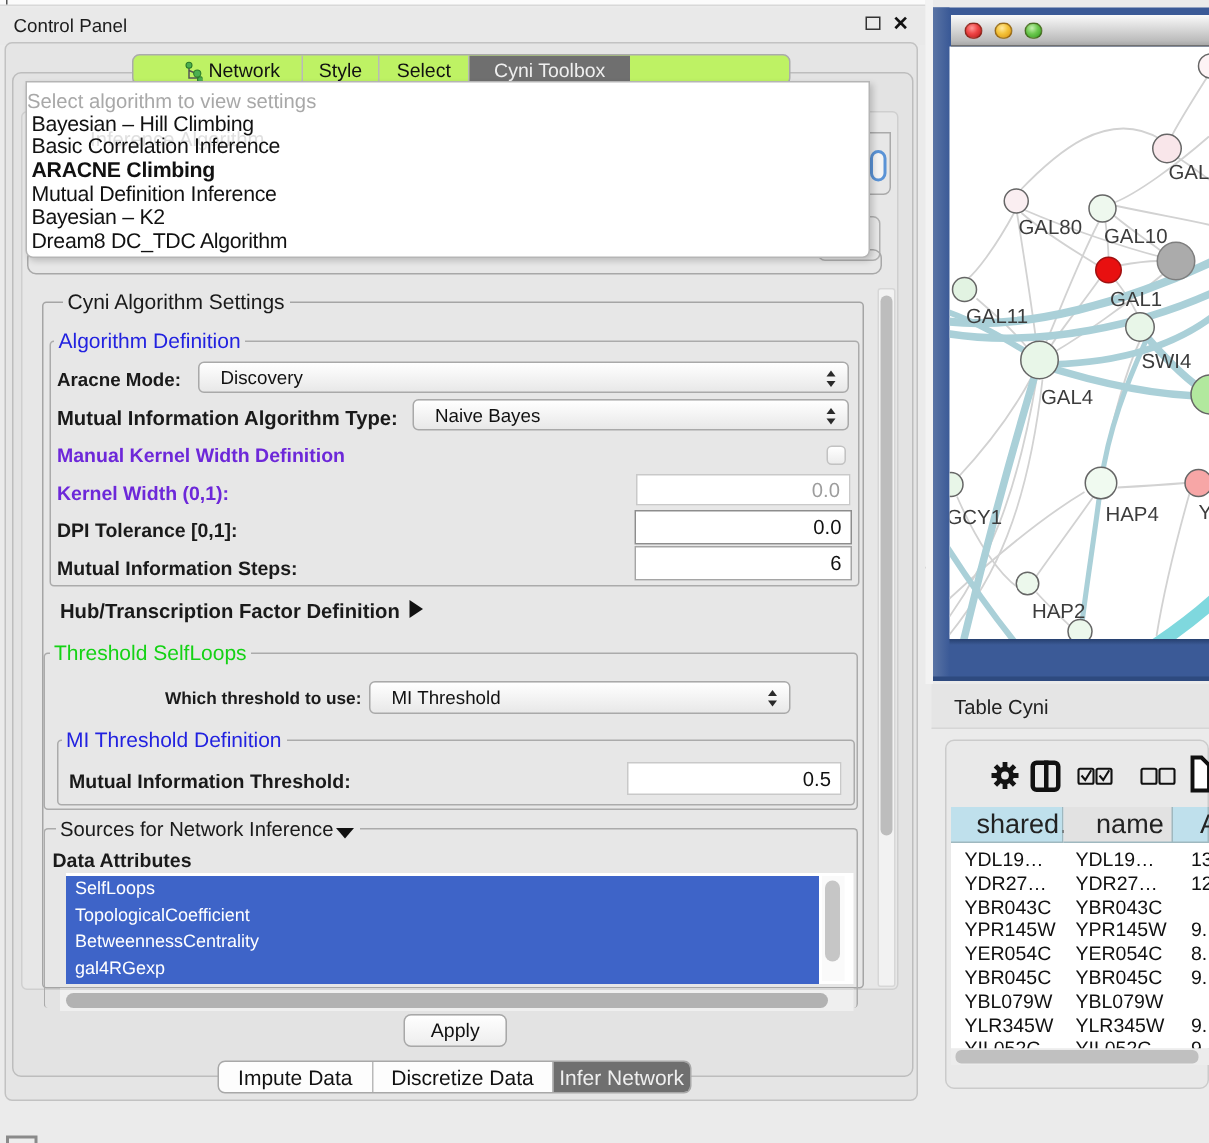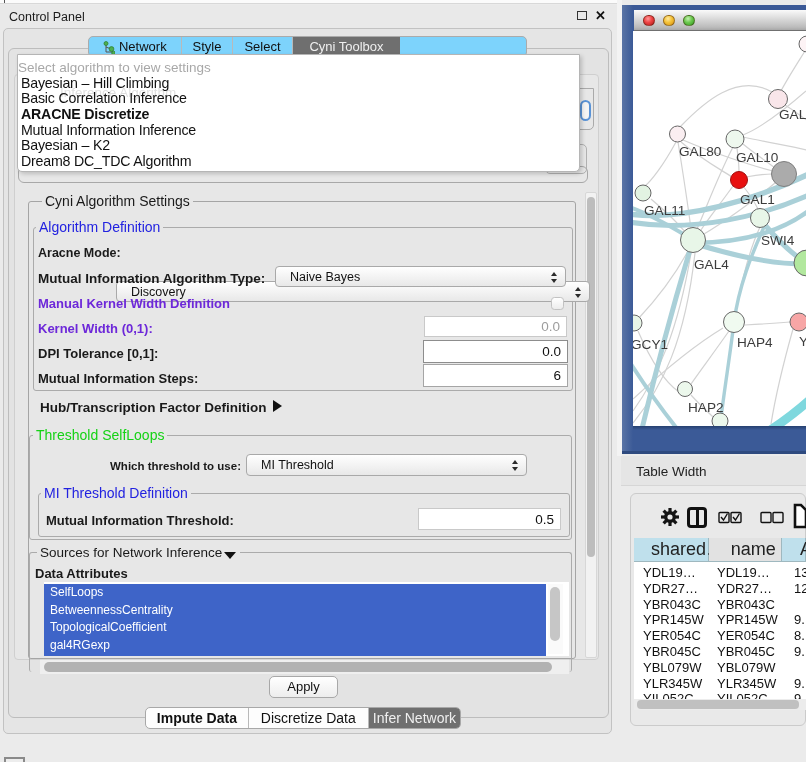--- a/index.html
+++ b/index.html
@@ -15,23 +15,23 @@
 #cp-title { left:9px; top:10px; font-size:12.5px; color:#1c1c1c; }
 #cp-float { left:577px; top:11px; width:10px; height:9px; border:1.5px solid #333; }
 #cp-close { left:595px; top:8px; font-size:13px; color:#111; font-weight:bold; }
 #cp-win { left:3px; top:28px; width:609px; height:706px; background:#e5e5e5;
   border:1px solid #c2c2c2; border-radius:5px; }
 #tabpane { left:8px; top:48px; width:601px; height:670px; background:#e3e3e3;
   border:1px solid #bdbdbd; border-radius:6px; }
 #innerpane { left:14px; top:74px; width:584.5px; height:586px; background:#e7e7e7;
   border:1px solid #cfcfcf; border-radius:4px; }
 
-#toptabs { left:88px; top:36px; width:439px; height:21px; display:flex; background:#7dd3fc;
+#toptabs { left:88px; top:36px; width:439px; height:21px; display:flex; background:#bef264;
   border:1px solid #ababab; border-radius:5px; overflow:hidden; font-size:13px;
-  color:#111; }
+  color:#111;padding-left:20px; }
 .seg { height:21px; line-height:20px; border-right:1px solid #b9b9b9; white-space:nowrap; text-align:center; }
 .seg:last-child { border-right:none; }
 .seg.sel { background:#6f6f6f; color:#efefef; }
 
 #vsb { left:585px; top:192px; width:12px; height:466px; background:#f2f2f2; border:1px solid #d7d7d7; border-radius:2px;}
 #vsb .thumb { position:absolute; left:1px; top:4px; width:8px; height:360px; background:#bdbdbd; border-radius:4px; }
 fieldset { border:1px solid #ababab; border-radius:3px; position:absolute; }
 fieldset legend { font-size:14px; padding:0 3px; margin-left:4px; }
 .lbl { position:absolute; font-size:12.5px; font-weight:bold; color:#1a1a1a; white-space:nowrap; }
 .lbl.gray { color:#6d28d9; }
@@ -119,21 +119,21 @@
     <legend style="color:#1a1a1a; margin-left:13px;">Cyni Algorithm Settings</legend>
   </fieldset>
   <div id="vsb" class="abs">
       <div class="thumb"></div>
     </div>
 
   <fieldset style="left:33px; top:219px; width:539.5px; height:172px;">
     <legend style="color:#2222e0; margin-left:2px;">Algorithm Definition</legend>
   </fieldset>
   <div class="lbl" style="left:38px; top:246px;">Aracne Mode:</div>
-  <div class="combo" style="left:116px; top:241px; width:474px; height:21px;margin-top:40px;">
+  <div class="combo" style="left:132px; top:241px; width:434px; height:21px;">
       <span class="ctext">Discovery</span>
       <span class="arr">
         <i class="up"></i>
         <i class="dn"></i>
       </span>
     </div>
   <div class="lbl" style="left:38px; top:271px; font-size:13.5px;">Mutual Information Algorithm Type:</div>
   <div class="combo" style="left:275px; top:266px; width:291px; height:21px;">
       <span class="ctext">Naive Bayes</span>
       <span class="arr">
@@ -171,49 +171,49 @@
   <div class="field" style="left:418px; top:508px; width:143px; height:22px;">0.5</div>
 
   <fieldset style="left:29px; top:545px; width:543px; height:127px; border-bottom:none;">
     <legend style="color:#1a1a1a; font-size:13.5px; margin-left:7px;">Sources for Network Inference &nbsp;&nbsp;&nbsp;</legend>
   </fieldset>
   <div class="abs" style="left:224px; top:551.5px; width:0; height:0; border-top:7.5px solid #111; border-left:6.5px solid transparent; border-right:6.5px solid transparent;"></div>
   <div class="lbl" style="left:35px; top:566px; font-size:13px;">Data Attributes</div>
   <div id="attrlist" class="abs">
     <div id="attrsel">
       <div>SelfLoops</div>
+      <div>TopologicalCoefficient</div>
       <div>BetweennessCentrality</div>
-      <div>TopologicalCoefficient</div>
       <div>gal4RGexp</div>
     </div>
     <div id="attrvsb">
         <div class="thumb"></div>
       </div>
   </div>
   <div id="hscroll" class="abs">
       <div class="thumb"></div>
     </div>
   <div id="applybtn" class="abs">Apply</div>
   <div id="bottabs" class="abs">
-    <div class="seg" style="width:106px;font-weight:bold;">Impute Data</div>
+    <div class="seg" style="width:106px;">Impute Data</div>
     <div class="seg" style="width:124px;">Discretize Data</div>
     <div class="seg sel" style="width:94px;">Infer Network</div>
   </div>
   <div id="sq-icon" class="abs"></div>
   <svg class="abs" style="left:616.5px; top:372.5px;" width="6" height="7" viewBox="0 0 6 7">
       <path d="M0.5,6 Q2,1 5.5,3.5" stroke="#4a4a4a" stroke-width="1.6" fill="none"></path>
     </svg>
 
   <div id="dropdown" class="abs">
     <div id="ddprompt">Select algorithm to view settings</div>
     <div class="abs" style="left:42px; top:30px; font-size:13.5px; color:rgba(150,150,150,0.30); white-space:nowrap;">Inference Algorithm</div>
     <div class="dditem" style="top:19.5px;">Bayesian – Hill Climbing</div>
     <div class="dditem" style="top:35.2px;">Basic Correlation Inference</div>
-    <div class="dditem bold" style="top:50.9px;">ARACNE Discretize</div>
-    <div class="dditem" style="top:66.6px;">Mutual Information Inference</div>
+    <div class="dditem bold" style="top:50.9px;">ARACNE Climbing</div>
+    <div class="dditem" style="top:66.6px;">Mutual Definition Inference</div>
     <div class="dditem" style="top:82.3px;">Bayesian – K2</div>
     <div class="dditem" style="top:98px;">Dream8 DC_TDC Algorithm</div>
   </div>
 
   <div class="abs" style="left:617px; top:0; width:5px; height:456px; background:#f3f3f3;"></div>
   <div id="netwin" class="abs">
       <div class="lstrip"></div>
       <div class="bstrip"></div>
     </div>
   <div id="nettitle" class="abs">
@@ -293,21 +293,21 @@
         <text x="104" y="316">HAP4</text>
         <text x="166" y="315">Y</text>
         <text x="-2" y="318">GCY1</text>
         <text x="55" y="381">HAP2</text>
       </g>
     </svg>
   </div>
   <div id="netshadow" class="abs"></div>
 
   <div id="tp-band" class="abs"></div>
-  <div id="tp-title" class="abs">Table Width</div>
+  <div id="tp-title" class="abs">Table Cyni</div>
   <div id="tp-panel" class="abs"></div>
 
   <svg class="abs" style="left:660px; top:507px;" width="20" height="20" viewBox="0 0 20 20">
     <g fill="#141414">
         <circle cx="10" cy="10" r="6"></circle>
     <g stroke="#141414" stroke-width="3.2">
       <line x1="10" y1="1" x2="10" y2="19"></line>
           <line x1="1" y1="10" x2="19" y2="10"></line>
       <line x1="3.6" y1="3.6" x2="16.4" y2="16.4"></line>
           <line x1="16.4" y1="3.6" x2="3.6" y2="16.4"></line>

